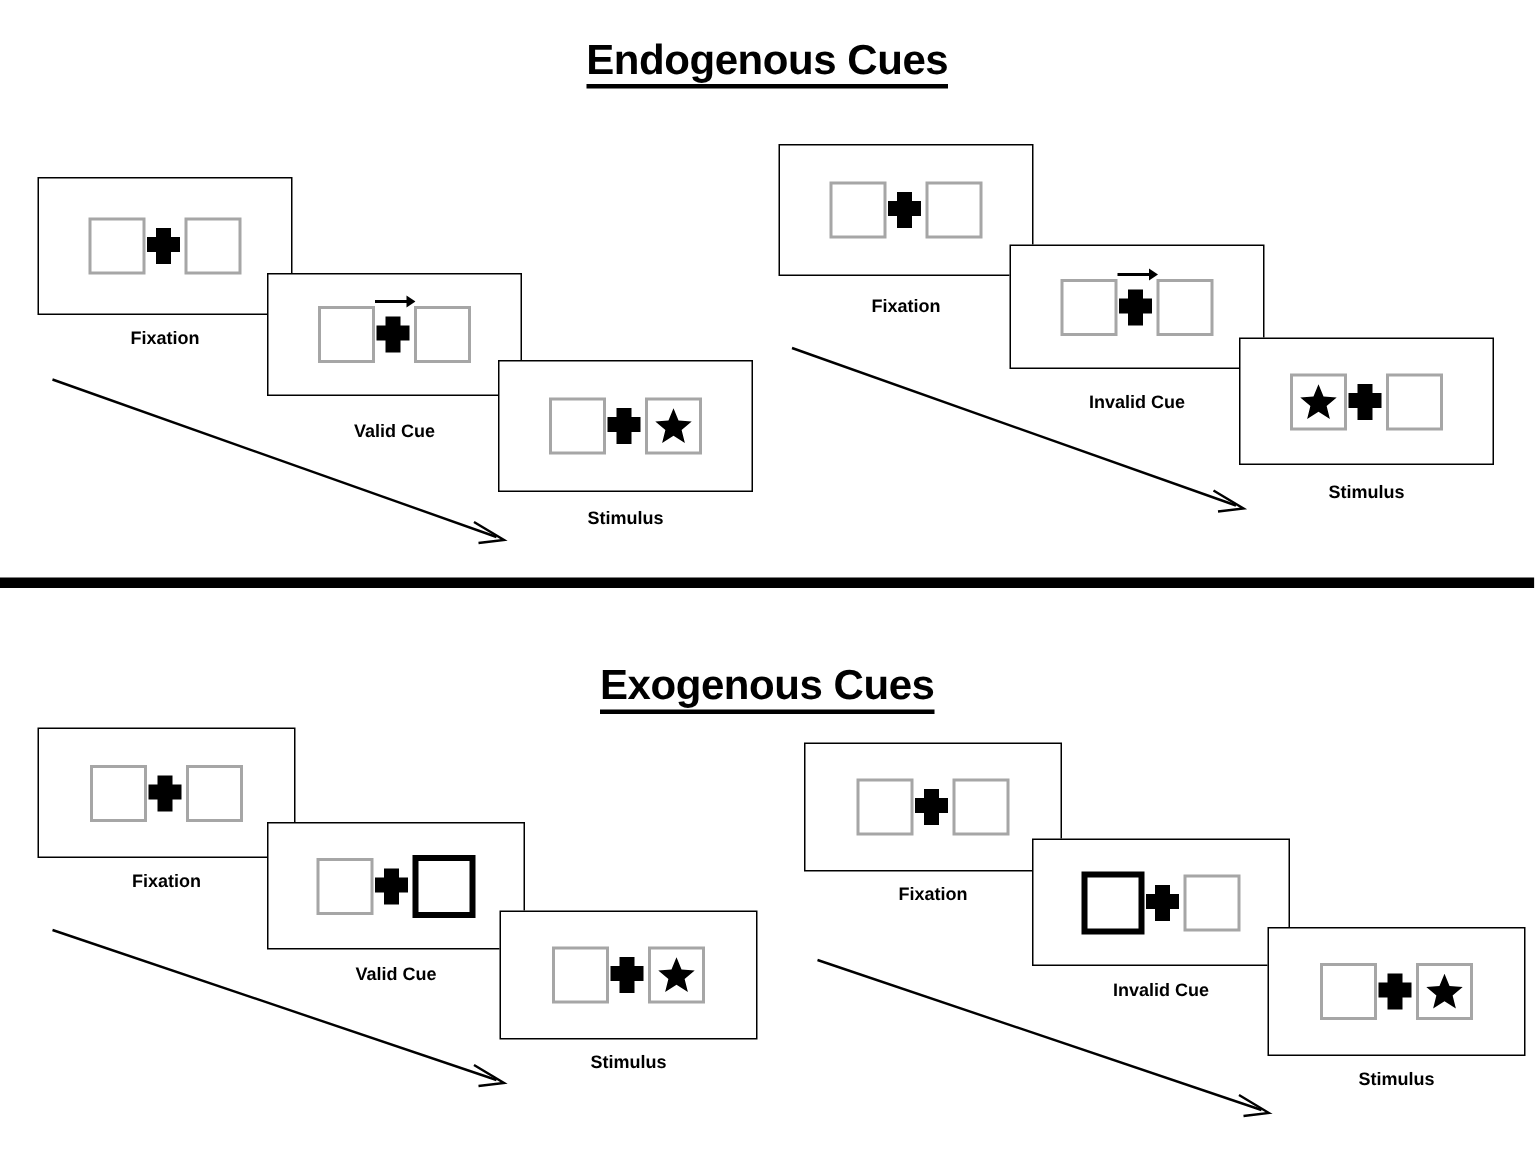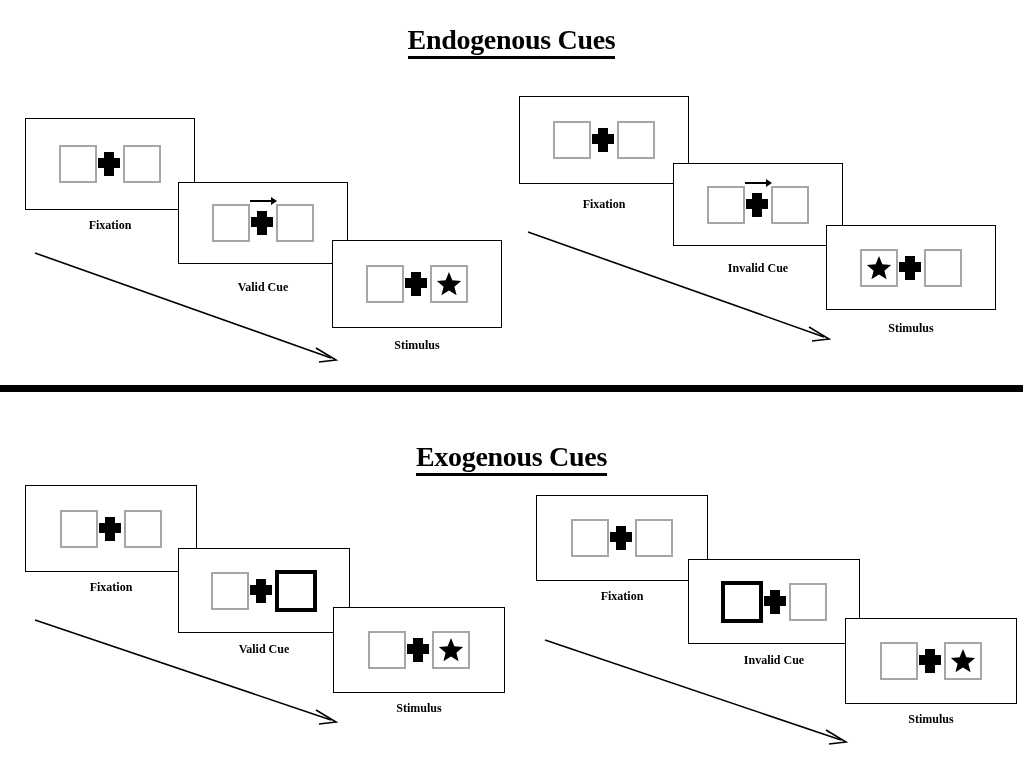--- a/index.html
+++ b/index.html
@@ -10,21 +10,20 @@
   body {
     font-family: "Liberation Sans", sans-serif;
     color: #000000;
   }
   #figure {
     position: relative;
     width: 1023px;
     height: 767px;
     background: #ffffff;
     overflow: hidden;
-    font-family: Liberation Serif, serif;
   }
 
   
   .section-title {
     position: absolute;
     width: 100%;
     left: 0;
     text-align: center;
     font-size: 28px;
     font-weight: bold;

